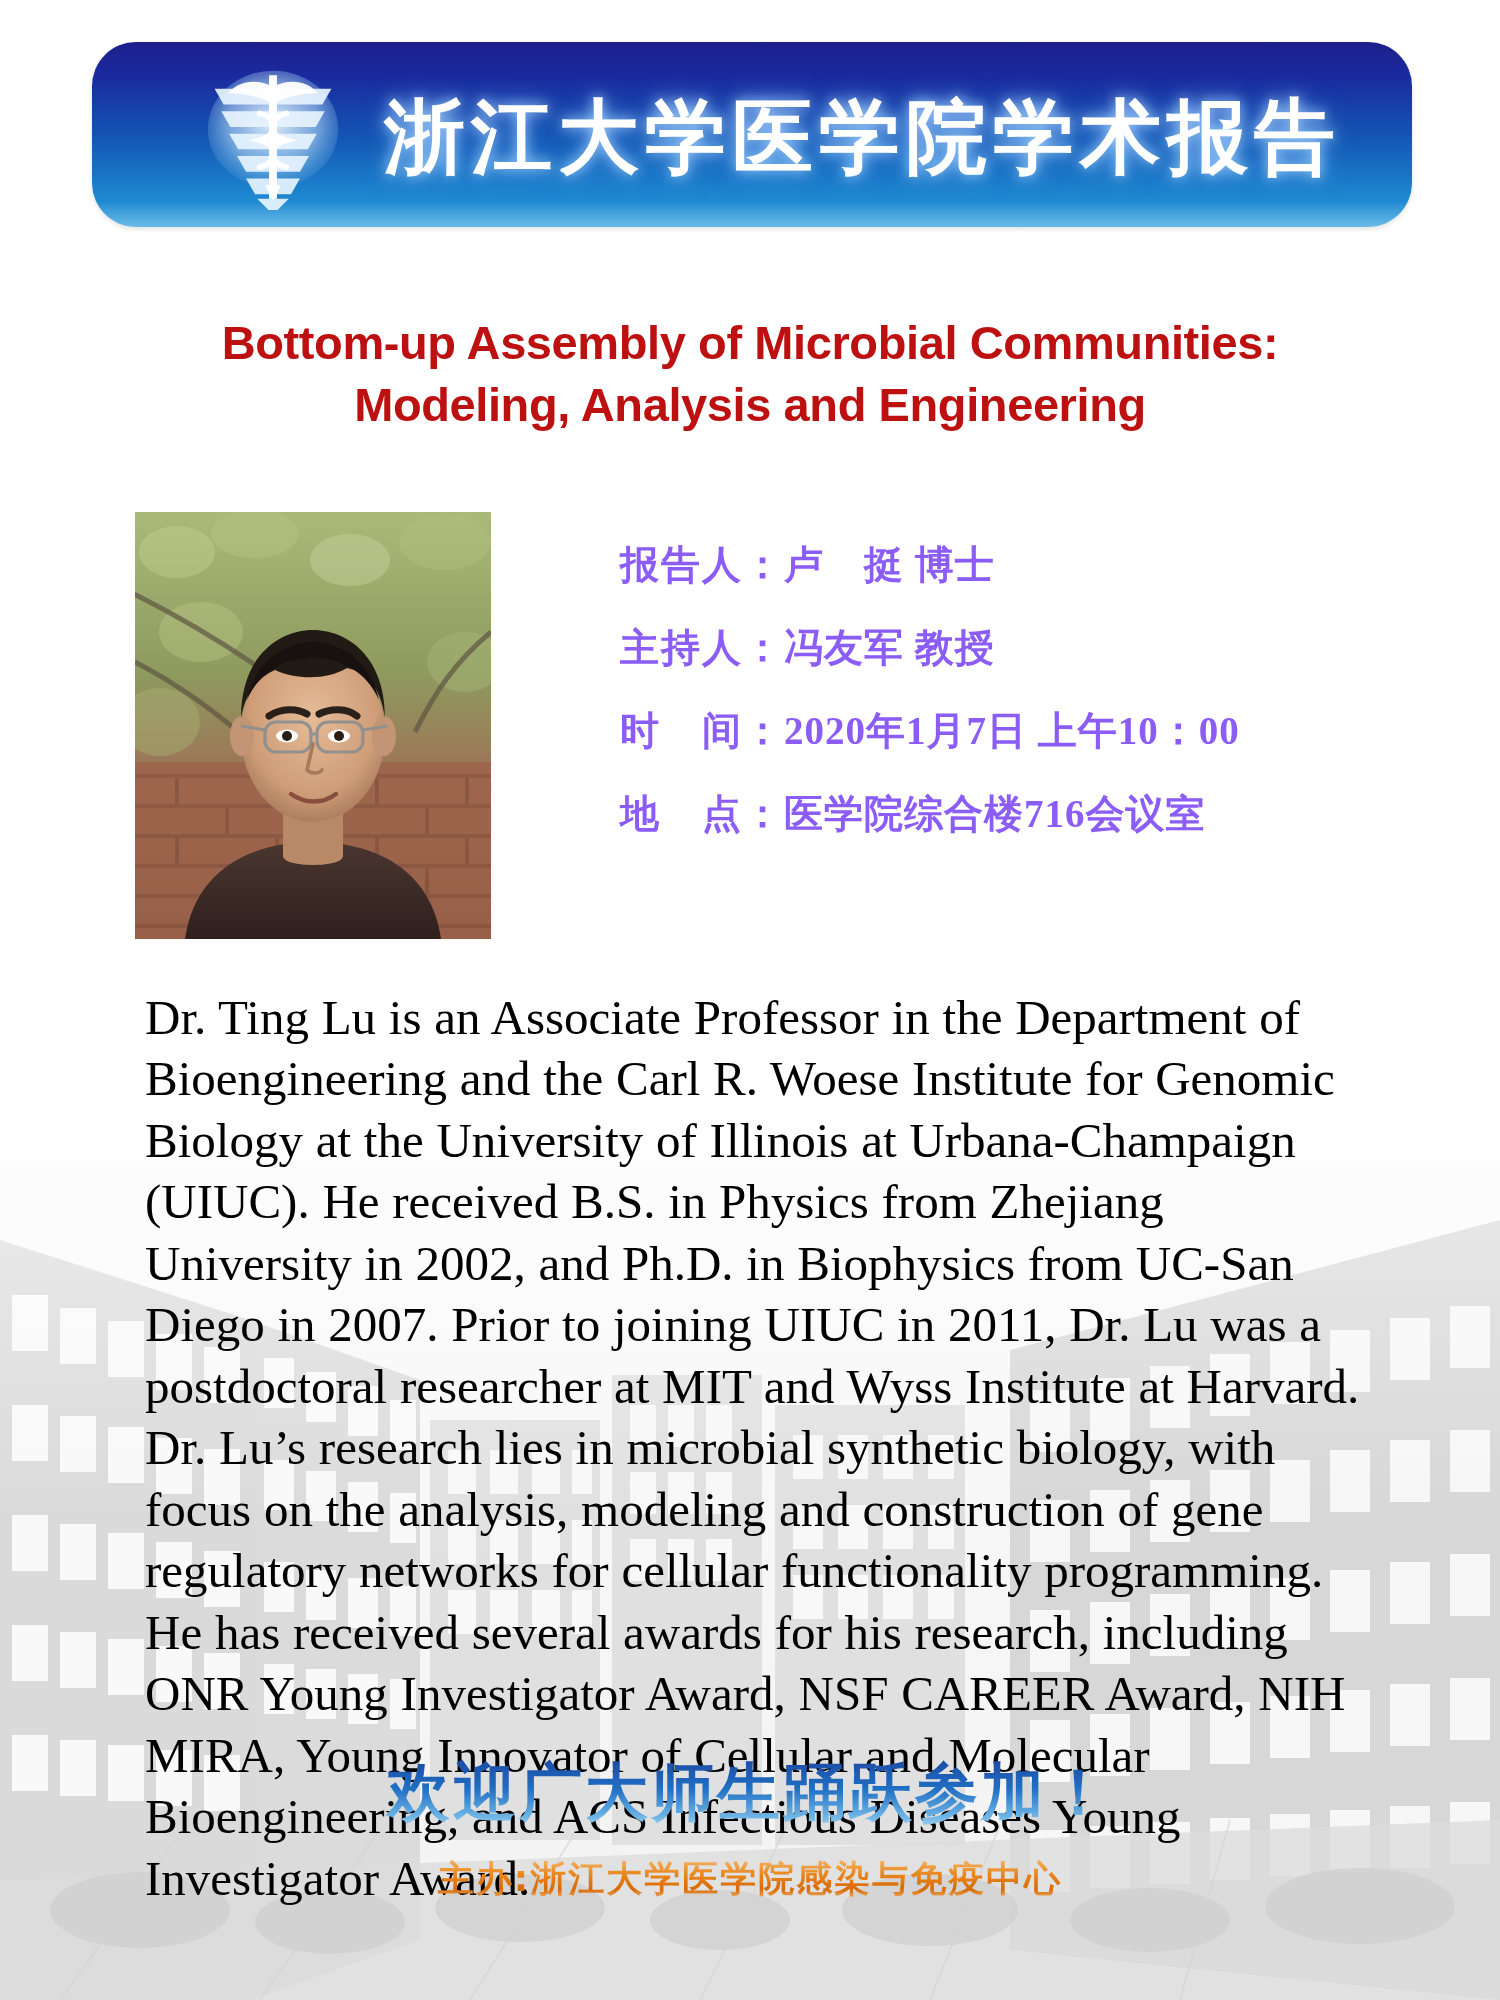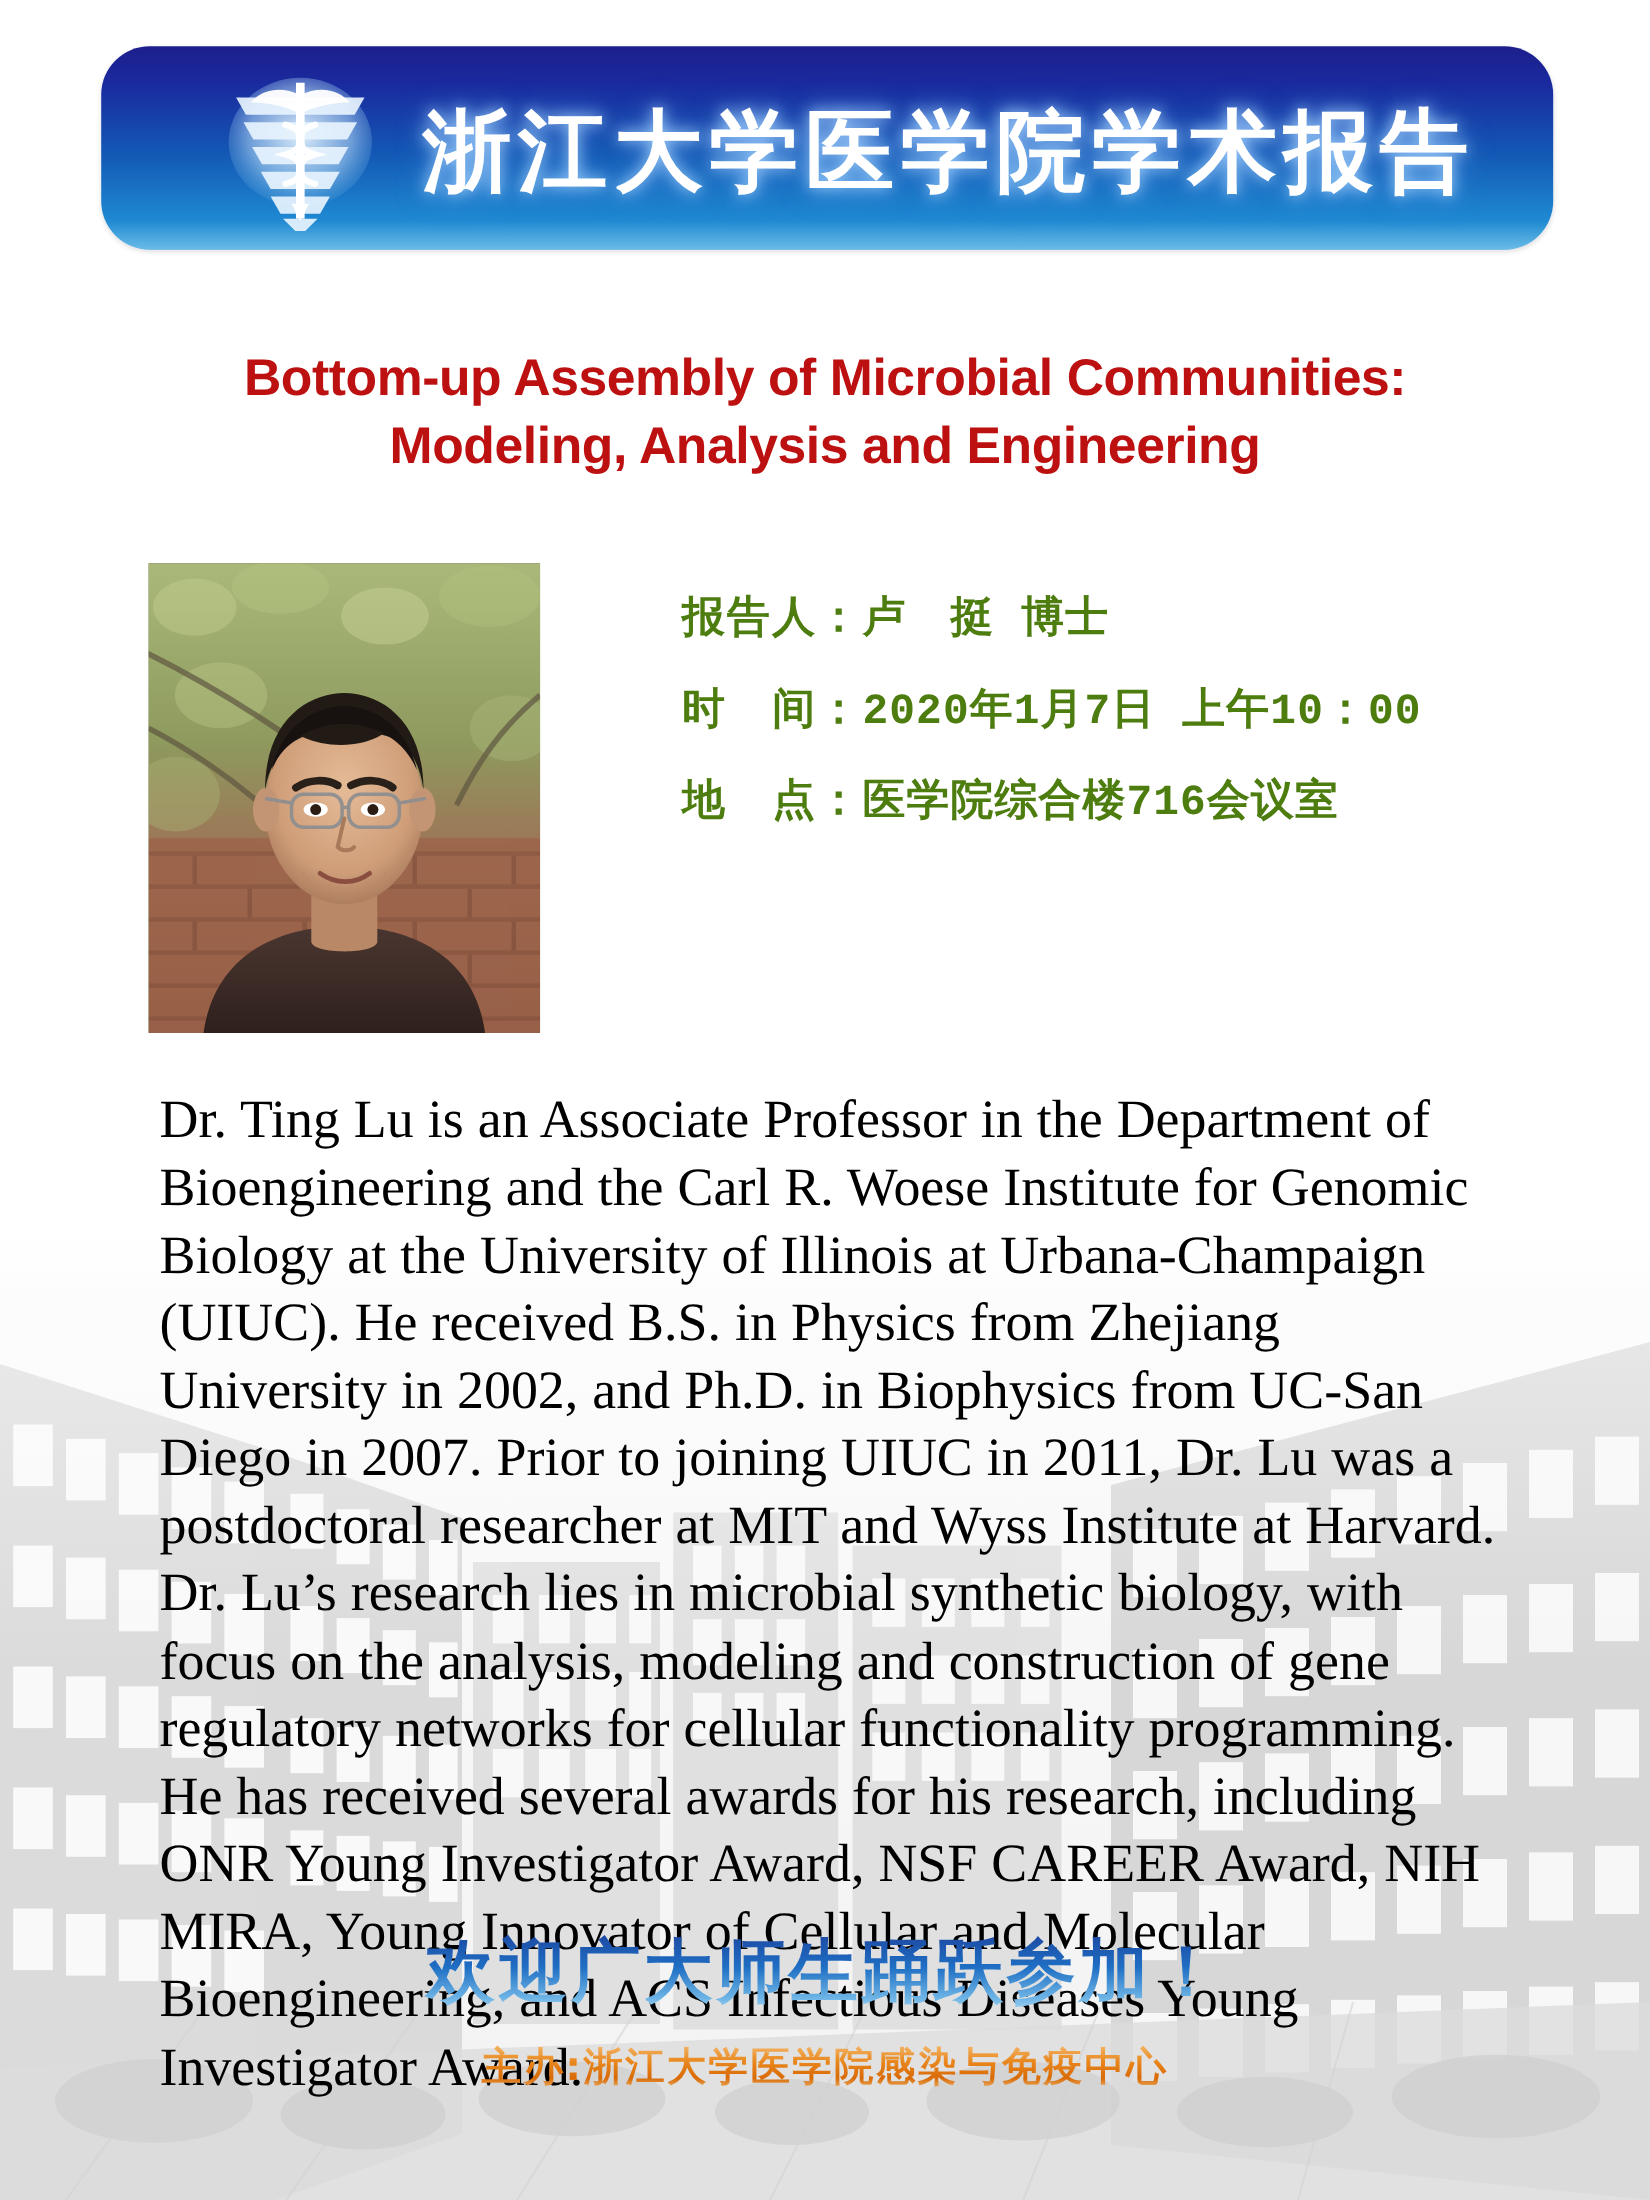--- a/index.html
+++ b/index.html
@@ -108,22 +108,22 @@
   }
   #speaker-photo svg { display: block; width: 100%; height: 100%; }
 
   
   #info-block {
     position: absolute;
     left: 620px;
     top: 545px;
     width: 790px;
     z-index: 3;
-    font-family: Liberation Mono, monospace;
-    color: #4d7c0f;
+    font-family: Liberation Serif, serif;
+    color: #8b5cf6;
   }
   .info-row {
     font-size: 39px;
     line-height: 1.0;
     margin-bottom: 44px;
     white-space: nowrap;
     font-weight: 600;
   }
   .info-row:last-child { margin-bottom: 0; }
   .info-label {
@@ -505,20 +505,23 @@
 
       <path d="M140 280 C150 306, 206 306, 216 280" stroke="#b98a68" stroke-width="2" fill="none" opacity="0.5"></path>
     </svg>
   </div>
 
   <div id="info-block">
     <div class="info-row">
       <span class="info-label">报告人：</span><span class="info-value">卢　挺 博士</span>
     </div>
     <div class="info-row">
+      <span class="info-label">主持人：</span><span class="info-value">冯友军 教授</span>
+    </div>
+    <div class="info-row">
       <span class="info-label">时　间：</span><span class="info-value">2020年1月7日 上午10：00</span>
     </div>
     <div class="info-row">
       <span class="info-label">地　点：</span><span class="info-value">医学院综合楼716会议室</span>
     </div>
   </div>
 
   <div id="bio">Dr. Ting Lu is an Associate Professor in the Department of Bioengineering and the Carl R. Woese Institute for Genomic Biology at the University of Illinois at Urbana-Champaign (UIUC). He received B.S. in Physics from Zhejiang University in 2002, and Ph.D. in Biophysics from UC-San Diego in 2007. Prior to joining UIUC in 2011, Dr. Lu was a postdoctoral researcher at MIT and Wyss Institute at Harvard. Dr. Lu’s research lies in microbial synthetic biology, with focus on the analysis, modeling and construction of gene regulatory networks for cellular functionality programming. He has received several awards for his research, including ONR Young Investigator Award, NSF CAREER Award, NIH MIRA, Young Innovator of Cellular and Molecular Bioengineering, and ACS Infectious Diseases Young Investigator Award.</div>
 
   <div id="footer-welcome">欢迎广大师生踊跃参加！</div>

